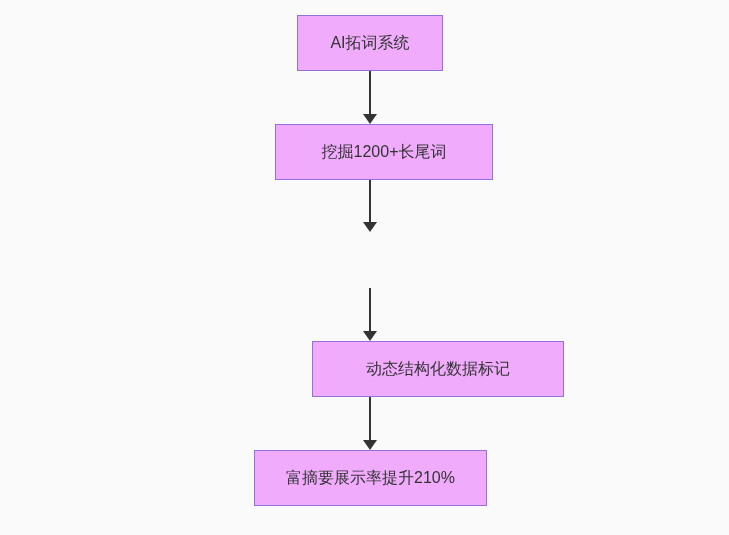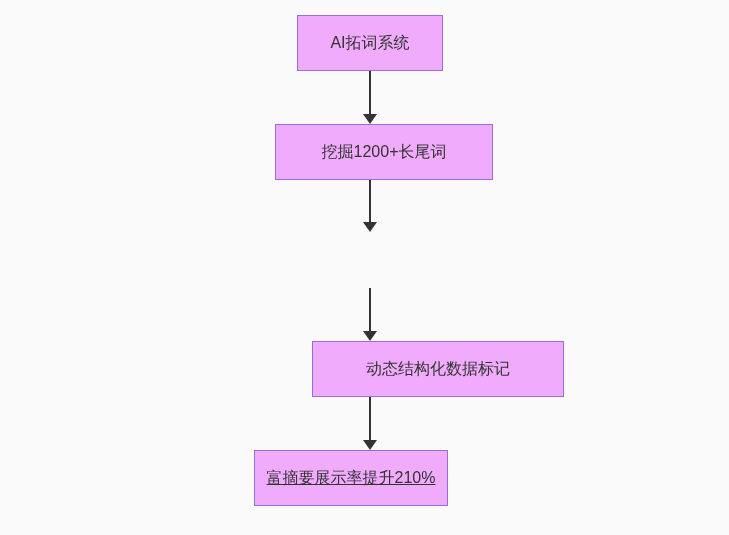--- a/index.html
+++ b/index.html
@@ -28,21 +28,21 @@
     display: flex;
     align-items: center;
     justify-content: center;
     line-height: 1.2;
     white-space: nowrap;
   }
   .node-1 { left: 297px; top: 15px;  width: 146px; height: 56px; }
   .node-2 { left: 275px; top: 124px; width: 218px; height: 56px; }
   .node-3 { left: 262px; top: 232px; width: 218px; height: 56px; }
   .node-4 { left: 264px; top: 341px; width: 252px; height: 56px; margin-left: 48px; }
-  .node-5 { left: 254px; top: 450px; width: 194px; height: 56px; text-decoration: underline; }
+  .node-5 { left: 254px; top: 450px; width: 233px; height: 56px; }
 
   .edge {
     position: absolute;
     width: 14px;
     left: 363px;
   }
   .edge-line {
     position: absolute;
     left: 6px;
     top: 0;

